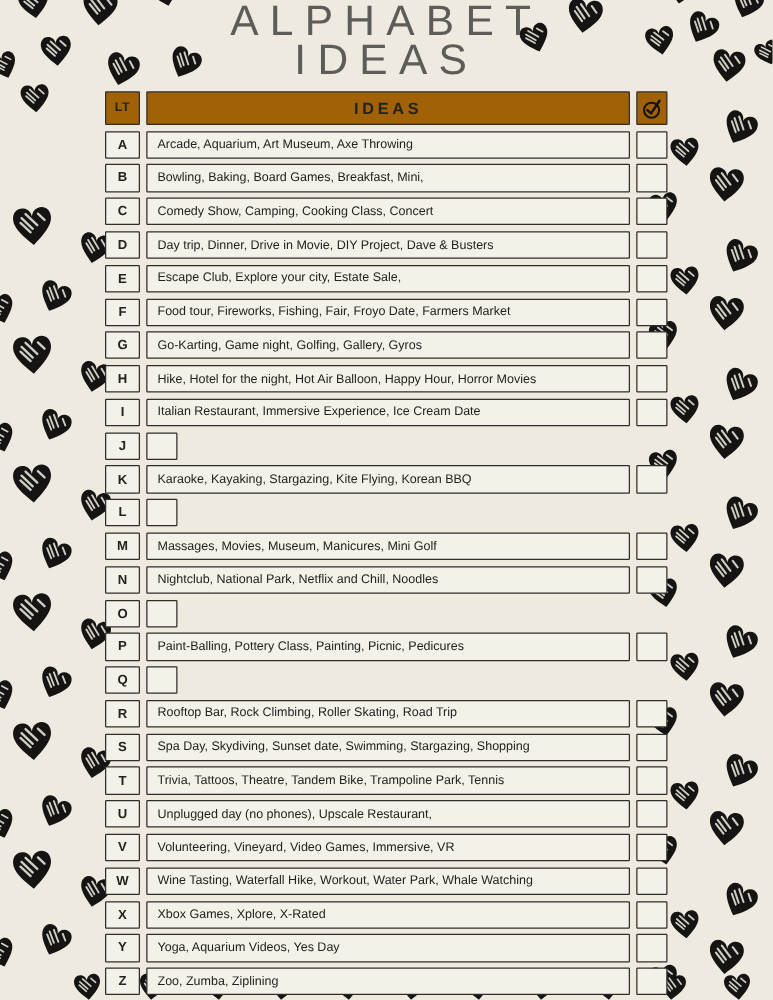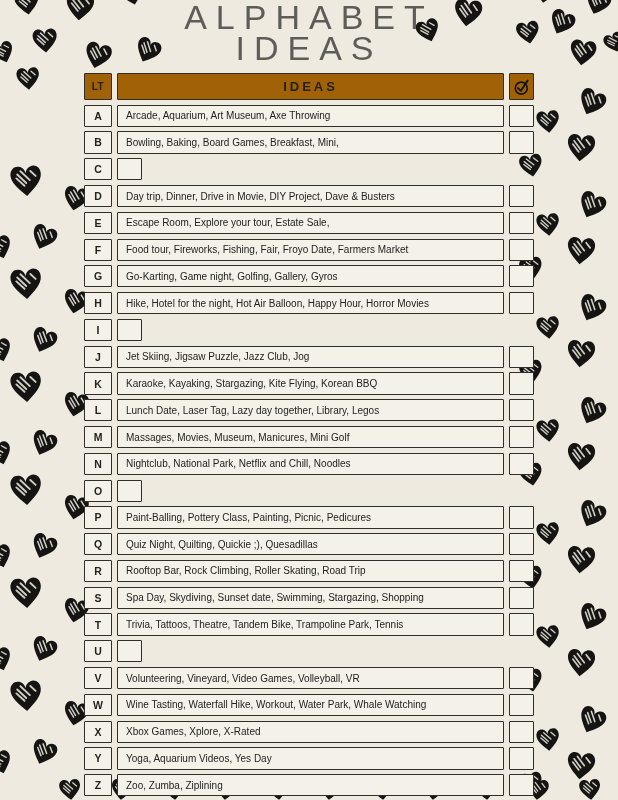--- a/index.html
+++ b/index.html
@@ -213,32 +213,33 @@
     </div>
 
     <div class="row">
       <div class="cell letter">B</div>
       <div class="cell ideas">Bowling, Baking, Board Games, Breakfast, Mini,</div>
       <div class="cell check"></div>
     </div>
 
     <div class="row">
       <div class="cell letter">C</div>
+      <div class="cell ideas">Comedy Show, Camping, Cooking Class, Concert</div>
       <div class="cell check"></div>
     </div>
 
     <div class="row">
       <div class="cell letter">D</div>
       <div class="cell ideas">Day trip, Dinner, Drive in Movie, DIY Project, Dave &amp; Busters</div>
       <div class="cell check"></div>
     </div>
 
     <div class="row">
       <div class="cell letter">E</div>
-      <div class="cell ideas">Escape Room, Explore your tour, Estate Sale,</div>
+      <div class="cell ideas">Escape Club, Explore your city, Estate Sale,</div>
       <div class="cell check"></div>
     </div>
 
     <div class="row">
       <div class="cell letter">F</div>
       <div class="cell ideas">Food tour, Fireworks, Fishing, Fair, Froyo Date, Farmers Market</div>
       <div class="cell check"></div>
     </div>
 
     <div class="row">
@@ -248,38 +249,37 @@
     </div>
 
     <div class="row">
       <div class="cell letter">H</div>
       <div class="cell ideas">Hike, Hotel for the night, Hot Air Balloon, Happy Hour, Horror Movies</div>
       <div class="cell check"></div>
     </div>
 
     <div class="row">
       <div class="cell letter">I</div>
+      <div class="cell ideas">Italian Restaurant, Immersive Experience, Ice Cream Date</div>
       <div class="cell check"></div>
     </div>
 
     <div class="row">
       <div class="cell letter">J</div>
-      <div class="cell ideas">Jet Skiing, Jigsaw Puzzle, Jazz Club, Jog</div>
       <div class="cell check"></div>
     </div>
 
     <div class="row">
       <div class="cell letter">K</div>
       <div class="cell ideas">Karaoke, Kayaking, Stargazing, Kite Flying, Korean BBQ</div>
       <div class="cell check"></div>
     </div>
 
     <div class="row">
       <div class="cell letter">L</div>
-      <div class="cell ideas">Lunch Date, Laser Tag, Lazy day together, Library, Legos</div>
       <div class="cell check"></div>
     </div>
 
     <div class="row">
       <div class="cell letter">M</div>
       <div class="cell ideas">Massages, Movies, Museum, Manicures, Mini Golf</div>
       <div class="cell check"></div>
     </div>
 
     <div class="row">
@@ -294,21 +294,20 @@
     </div>
 
     <div class="row">
       <div class="cell letter">P</div>
       <div class="cell ideas">Paint-Balling, Pottery Class, Painting, Picnic, Pedicures</div>
       <div class="cell check"></div>
     </div>
 
     <div class="row">
       <div class="cell letter">Q</div>
-      <div class="cell ideas">Quiz Night, Quilting, Quickie ;), Quesadillas</div>
       <div class="cell check"></div>
     </div>
 
     <div class="row">
       <div class="cell letter">R</div>
       <div class="cell ideas">Rooftop Bar, Rock Climbing, Roller Skating, Road Trip</div>
       <div class="cell check"></div>
     </div>
 
     <div class="row">
@@ -318,26 +317,27 @@
     </div>
 
     <div class="row">
       <div class="cell letter">T</div>
       <div class="cell ideas">Trivia, Tattoos, Theatre, Tandem Bike, Trampoline Park, Tennis</div>
       <div class="cell check"></div>
     </div>
 
     <div class="row">
       <div class="cell letter">U</div>
+      <div class="cell ideas">Unplugged day (no phones), Upscale Restaurant,</div>
       <div class="cell check"></div>
     </div>
 
     <div class="row">
       <div class="cell letter">V</div>
-      <div class="cell ideas">Volunteering, Vineyard, Video Games, Volleyball, VR</div>
+      <div class="cell ideas">Volunteering, Vineyard, Video Games, Immersive, VR</div>
       <div class="cell check"></div>
     </div>
 
     <div class="row">
       <div class="cell letter">W</div>
       <div class="cell ideas">Wine Tasting, Waterfall Hike, Workout, Water Park, Whale Watching</div>
       <div class="cell check"></div>
     </div>
 
     <div class="row">

